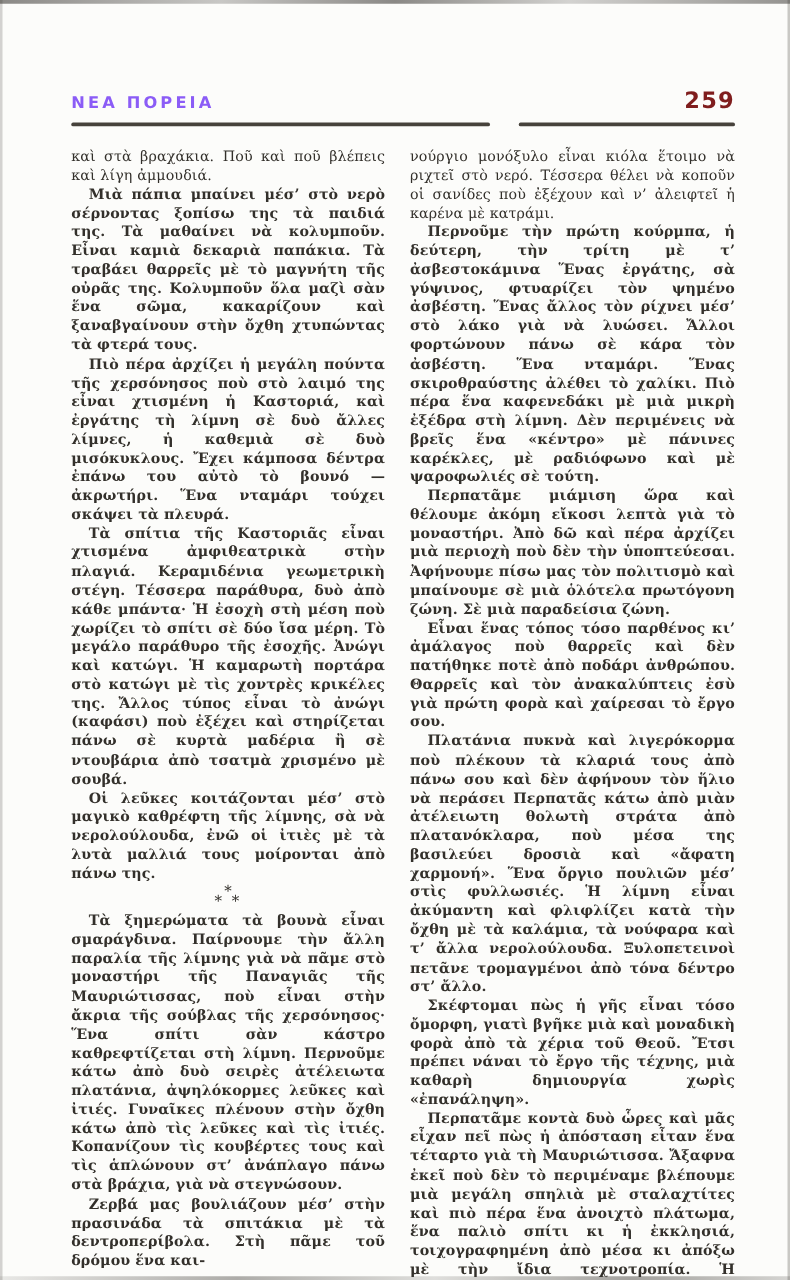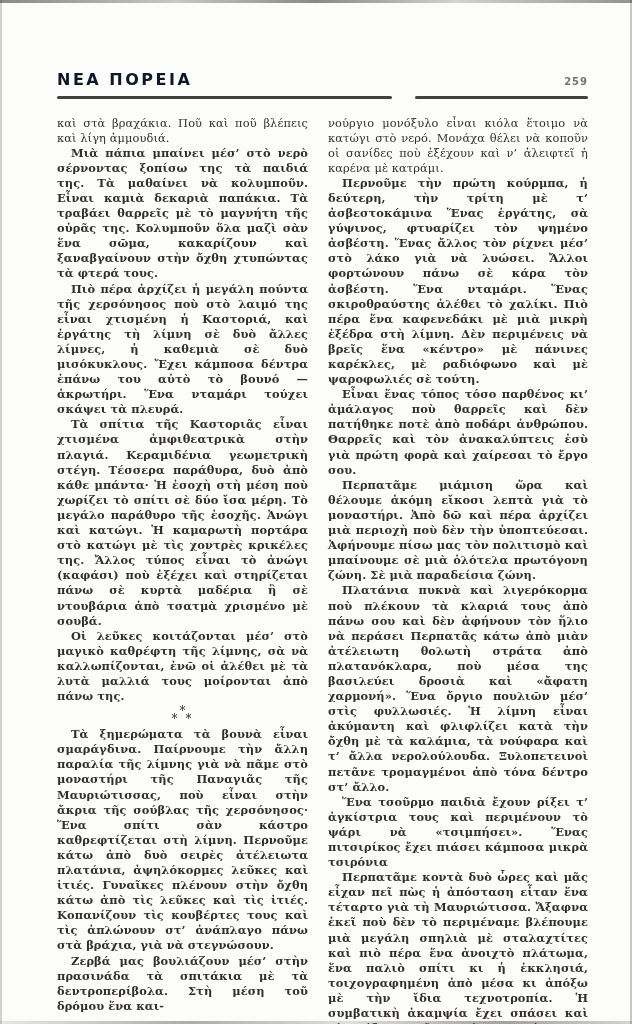--- a/index.html
+++ b/index.html
@@ -31,27 +31,27 @@
       rgba(55,52,46,.2));}
   .edge-left{top:0;bottom:0;left:0;width:2px;background:rgba(70,66,58,.22);}
   .edge-right{top:0;bottom:0;right:0;width:2px;background:rgba(70,66,58,.28);}
 
   .header{
     display:flex;justify-content:space-between;align-items:baseline;
     margin-bottom:7px;
   }
   .journal-title{
     font-family:"DejaVu Sans", sans-serif;
-    font-size:16px;font-weight:bold;letter-spacing:2.5px;
-    color:#0f172a;
+    font-size:13px;font-weight:bold;letter-spacing:2.5px;
+    color:#8b5cf6;
   }
   .page-number{
     font-family:"DejaVu Sans", sans-serif;
-    font-size:10px;font-weight:bold;letter-spacing:1px;
-    color:#737373;
+    font-size:18px;font-weight:bold;letter-spacing:1px;
+    color:#7f1d1d;
   }
   .rule{
     display:flex;justify-content:space-between;
     margin-bottom:17px;
   }
   .rule .seg{height:2.5px;background:#46423b;border-radius:2px;}
   .rule .s1{width:63%;}
   .rule .s2{width:32.5%;}
 
   .columns{
@@ -99,33 +99,33 @@
     <span class="seg s2"></span>
   </div>
 
   <div class="columns">
 
     <div class="col col-left">
       <p>καὶ στὰ βραχάκια. Ποῦ καὶ ποῦ βλέπεις καὶ λίγη ἀμμουδιά.</p>
       <p class="ind">Μιὰ πάπια μπαίνει μέσ’ στὸ νερὸ σέρνοντας ξοπίσω της τὰ παιδιά της. Τὰ μαθαίνει νὰ κολυμποῦν. Εἶναι καμιὰ δεκαριὰ παπάκια. Τὰ τραβάει θαρρεῖς μὲ τὸ μαγνήτη τῆς οὐρᾶς της. Κολυμποῦν ὅλα μαζὶ σὰν ἕνα σῶμα, κακαρίζουν καὶ ξαναβγαίνουν στὴν ὄχθη χτυπώντας τὰ φτερά τους.</p>
       <p class="ind">Πιὸ πέρα ἀρχίζει ἡ μεγάλη πούντα τῆς χερσόνησος ποὺ στὸ λαιμό της εἶναι χτισμένη ἡ Καστοριά, καὶ ἐργάτης τὴ λίμνη σὲ δυὸ ἄλλες λίμνες, ἡ καθεμιὰ σὲ δυὸ μισόκυκλους. Ἔχει κάμποσα δέντρα ἐπάνω του αὐτὸ τὸ βουνό —ἀκρωτήρι. Ἕνα νταμάρι τούχει σκάψει τὰ πλευρά.</p>
       <p class="ind">Τὰ σπίτια τῆς Καστοριᾶς εἶναι χτισμένα ἀμφιθεατρικὰ στὴν πλαγιά. Κεραμιδένια γεωμετρικὴ στέγη. Τέσσερα παράθυρα, δυὸ ἀπὸ κάθε μπάντα· Ἡ ἐσοχὴ στὴ μέση ποὺ χωρίζει τὸ σπίτι σὲ δύο ἴσα μέρη. Τὸ μεγάλο παράθυρο τῆς ἐσοχῆς. Ἀνώγι καὶ κατώγι. Ἡ καμαρωτὴ πορτάρα στὸ κατώγι μὲ τὶς χοντρὲς κρικέλες της. Ἄλλος τύπος εἶναι τὸ ἀνώγι (καφάσι) ποὺ ἐξέχει καὶ στηρίζεται πάνω σὲ κυρτὰ μαδέρια ἢ σὲ ντουβάρια ἀπὸ τσατμὰ χρισμένο μὲ σουβά.</p>
-      <p class="ind">Οἱ λεῦκες κοιτάζονται μέσ’ στὸ μαγικὸ καθρέφτη τῆς λίμνης, σὰ νὰ καλλωπίζονται, ἐνῶ οἱ ἀλέθει μὲ τὰ λυτὰ μαλλιά τους μοίρονται ἀπὸ πάνω της.</p>
+      <p class="ind">Οἱ λεῦκες κοιτάζονται μέσ’ στὸ μαγικὸ καθρέφτη τῆς λίμνης, σὰ νὰ νερολούλουδα, ἐνῶ οἱ ἰτιὲς μὲ τὰ λυτὰ μαλλιά τους μοίρονται ἀπὸ πάνω της.</p>
       <div class="asterism">
         <span class="a-top">*</span>
         <span class="a-bottom">* *</span>
       </div>
       <p class="ind">Τὰ ξημερώματα τὰ βουνὰ εἶναι σμαράγδινα. Παίρνουμε τὴν ἄλλη παραλία τῆς λίμνης γιὰ νὰ πᾶμε στὸ μοναστήρι τῆς Παναγιᾶς τῆς Μαυριώτισσας, ποὺ εἶναι στὴν ἄκρια τῆς σούβλας τῆς χερσόνησος· Ἕνα σπίτι σὰν κάστρο καθρεφτίζεται στὴ λίμνη. Περνοῦμε κάτω ἀπὸ δυὸ σειρὲς ἀτέλειωτα πλατάνια, ἀψηλόκορμες λεῦκες καὶ ἰτιές. Γυναῖκες πλένουν στὴν ὄχθη κάτω ἀπὸ τὶς λεῦκες καὶ τὶς ἰτιές. Κοπανίζουν τὶς κουβέρτες τους καὶ τὶς ἁπλώνουν στ’ ἀνάπλαγο πάνω στὰ βράχια, γιὰ νὰ στεγνώσουν.</p>
-      <p class="ind">Ζερβά μας βουλιάζουν μέσ’ στὴν πρασινάδα τὰ σπιτάκια μὲ τὰ δεντροπερίβολα. Στὴ μέση τοῦ δρόμου ἕνα και-</p>
+      <p class="ind">Ζερβά μας βουλιάζουν μέσ’ στὴν πρασινάδα τὰ σπιτάκια μὲ τὰ δεντροπερίβολα. Στὴ πᾶμε τοῦ δρόμου ἕνα και-</p>
     </div>
 
     <div class="col col-right">
-      <p>νούργιο μονόξυλο εἶναι κιόλα ἕτοιμο νὰ κατώγι στὸ νερό. Μονάχα θέλει νὰ κοποῦν οἱ σανίδες ποὺ ἐξέχουν καὶ ν’ ἀλειφτεῖ ἡ καρένα μὲ κατράμι.</p>
+      <p>νούργιο μονόξυλο εἶναι κιόλα ἕτοιμο νὰ ριχτεῖ στὸ νερό. Τέσσερα θέλει νὰ κοποῦν οἱ σανίδες ποὺ ἐξέχουν καὶ ν’ ἀλειφτεῖ ἡ καρένα μὲ κατράμι.</p>
       <p class="ind">Περνοῦμε τὴν πρώτη κούρμπα, ἡ δεύτερη, τὴν τρίτη μὲ τ’ ἀσβεστοκάμινα Ἕνας ἐργάτης, σὰ γύψινος, φτυαρίζει τὸν ψημένο ἀσβέστη. Ἕνας ἄλλος τὸν ρίχνει μέσ’ στὸ λάκο γιὰ νὰ λυώσει. Ἄλλοι φορτώνουν πάνω σὲ κάρα τὸν ἀσβέστη. Ἕνα νταμάρι. Ἕνας σκιροθραύστης ἀλέθει τὸ χαλίκι. Πιὸ πέρα ἕνα καφενεδάκι μὲ μιὰ μικρὴ ἐξέδρα στὴ λίμνη. Δὲν περιμένεις νὰ βρεῖς ἕνα «κέντρο» μὲ πάνινες καρέκλες, μὲ ραδιόφωνο καὶ μὲ ψαροφωλιές σὲ τούτη.</p>
+      <p class="ind">Περπατᾶμε μιάμιση ὥρα καὶ θέλουμε ἀκόμη εἴκοσι λεπτὰ γιὰ τὸ μοναστήρι. Ἀπὸ δῶ καὶ πέρα ἀρχίζει μιὰ περιοχὴ ποὺ δὲν τὴν ὑποπτεύεσαι. Ἀφήνουμε πίσω μας τὸν πολιτισμὸ καὶ μπαίνουμε σὲ μιὰ ὁλότελα πρωτόγονη ζώνη. Σὲ μιὰ παραδείσια ζώνη.</p>
       <p class="ind">Εἶναι ἕνας τόπος τόσο παρθένος κι’ ἀμάλαγος ποὺ θαρρεῖς καὶ δὲν πατήθηκε ποτὲ ἀπὸ ποδάρι ἀνθρώπου. Θαρρεῖς καὶ τὸν ἀνακαλύπτεις ἐσὺ γιὰ πρώτη φορὰ καὶ χαίρεσαι τὸ ἔργο σου.</p>
-      <p class="ind">Περπατᾶμε μιάμιση ὥρα καὶ θέλουμε ἀκόμη εἴκοσι λεπτὰ γιὰ τὸ μοναστήρι. Ἀπὸ δῶ καὶ πέρα ἀρχίζει μιὰ περιοχὴ ποὺ δὲν τὴν ὑποπτεύεσαι. Ἀφήνουμε πίσω μας τὸν πολιτισμὸ καὶ μπαίνουμε σὲ μιὰ ὁλότελα πρωτόγονη ζώνη. Σὲ μιὰ παραδείσια ζώνη.</p>
       <p class="ind">Πλατάνια πυκνὰ καὶ λιγερόκορμα ποὺ πλέκουν τὰ κλαριά τους ἀπὸ πάνω σου καὶ δὲν ἀφήνουν τὸν ἥλιο νὰ περάσει Περπατᾶς κάτω ἀπὸ μιὰν ἀτέλειωτη θολωτὴ στράτα ἀπὸ πλατανόκλαρα, ποὺ μέσα της βασιλεύει δροσιὰ καὶ «ἄφατη χαρμονή». Ἕνα ὄργιο πουλιῶν μέσ’ στὶς φυλλωσιές. Ἡ λίμνη εἶναι ἀκύμαντη καὶ φλιφλίζει κατὰ τὴν ὄχθη μὲ τὰ καλάμια, τὰ νούφαρα καὶ τ’ ἄλλα νερολούλουδα. Ξυλοπετεινοὶ πετᾶνε τρομαγμένοι ἀπὸ τόνα δέντρο στ’ ἄλλο.</p>
-      <p class="ind">Ἕνα τσοῦρμο παιδιὰ ἔχουν ρίξει τ’ ἀγκίστρια τους καὶ περιμένουν τὸ ψάρι νὰ «τσιμπήσει». Ἕνας πιτσιρίκος ἔχει πιάσει κάμποσα μικρὰ τσιρόνια</p>
+      <p class="ind">Σκέφτομαι πὼς ἡ γῆς εἶναι τόσο ὄμορφη, γιατὶ βγῆκε μιὰ καὶ μοναδικὴ φορὰ ἀπὸ τὰ χέρια τοῦ Θεοῦ. Ἔτσι πρέπει νάναι τὸ ἔργο τῆς τέχνης, μιὰ καθαρὴ δημιουργία χωρὶς «ἐπανάληψη».</p>
       <p class="ind">Περπατᾶμε κοντὰ δυὸ ὧρες καὶ μᾶς εἶχαν πεῖ πὼς ἡ ἀπόσταση εἶταν ἕνα τέταρτο γιὰ τὴ Μαυριώτισσα. Ἄξαφνα ἐκεῖ ποὺ δὲν τὸ περιμέναμε βλέπουμε μιὰ μεγάλη σπηλιὰ μὲ σταλαχτίτες καὶ πιὸ πέρα ἕνα ἀνοιχτὸ πλάτωμα, ἕνα παλιὸ σπίτι κι ἡ ἐκκλησιά, τοιχογραφημένη ἀπὸ μέσα κι ἀπόξω μὲ τὴν ἴδια τεχνοτροπία. Ἡ συμβατικὴ ἀκαμψία ἔχει σπάσει καὶ τὸ σχέδιο κινεῖται πιὸ «φυσικό»</p>
     </div>
 
   </div>
 </div>
 
 </body></html>

